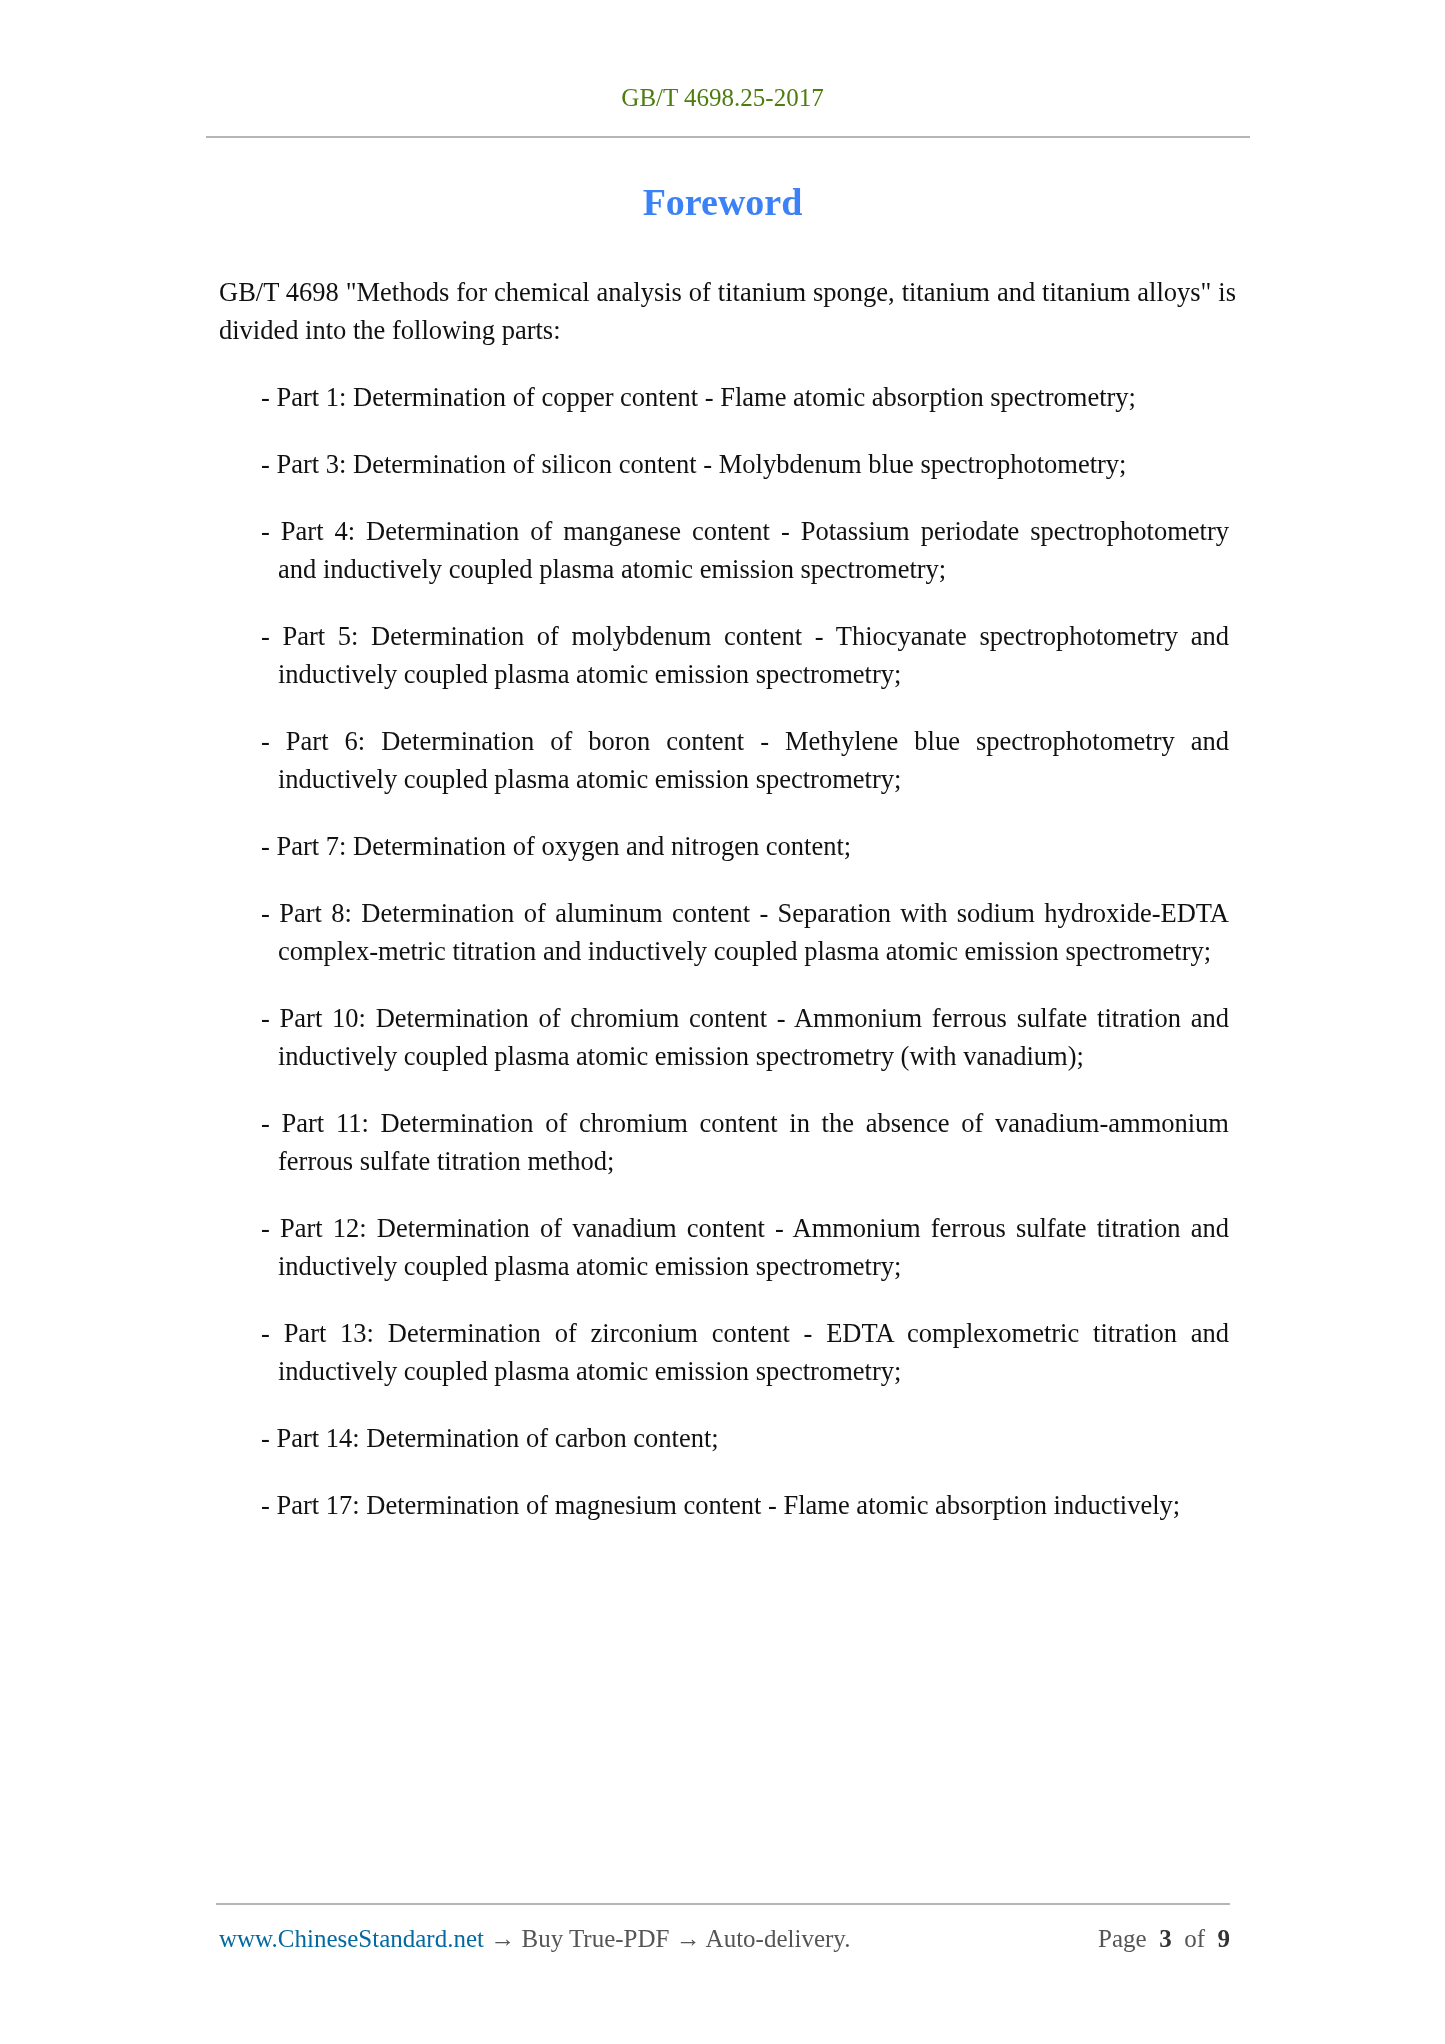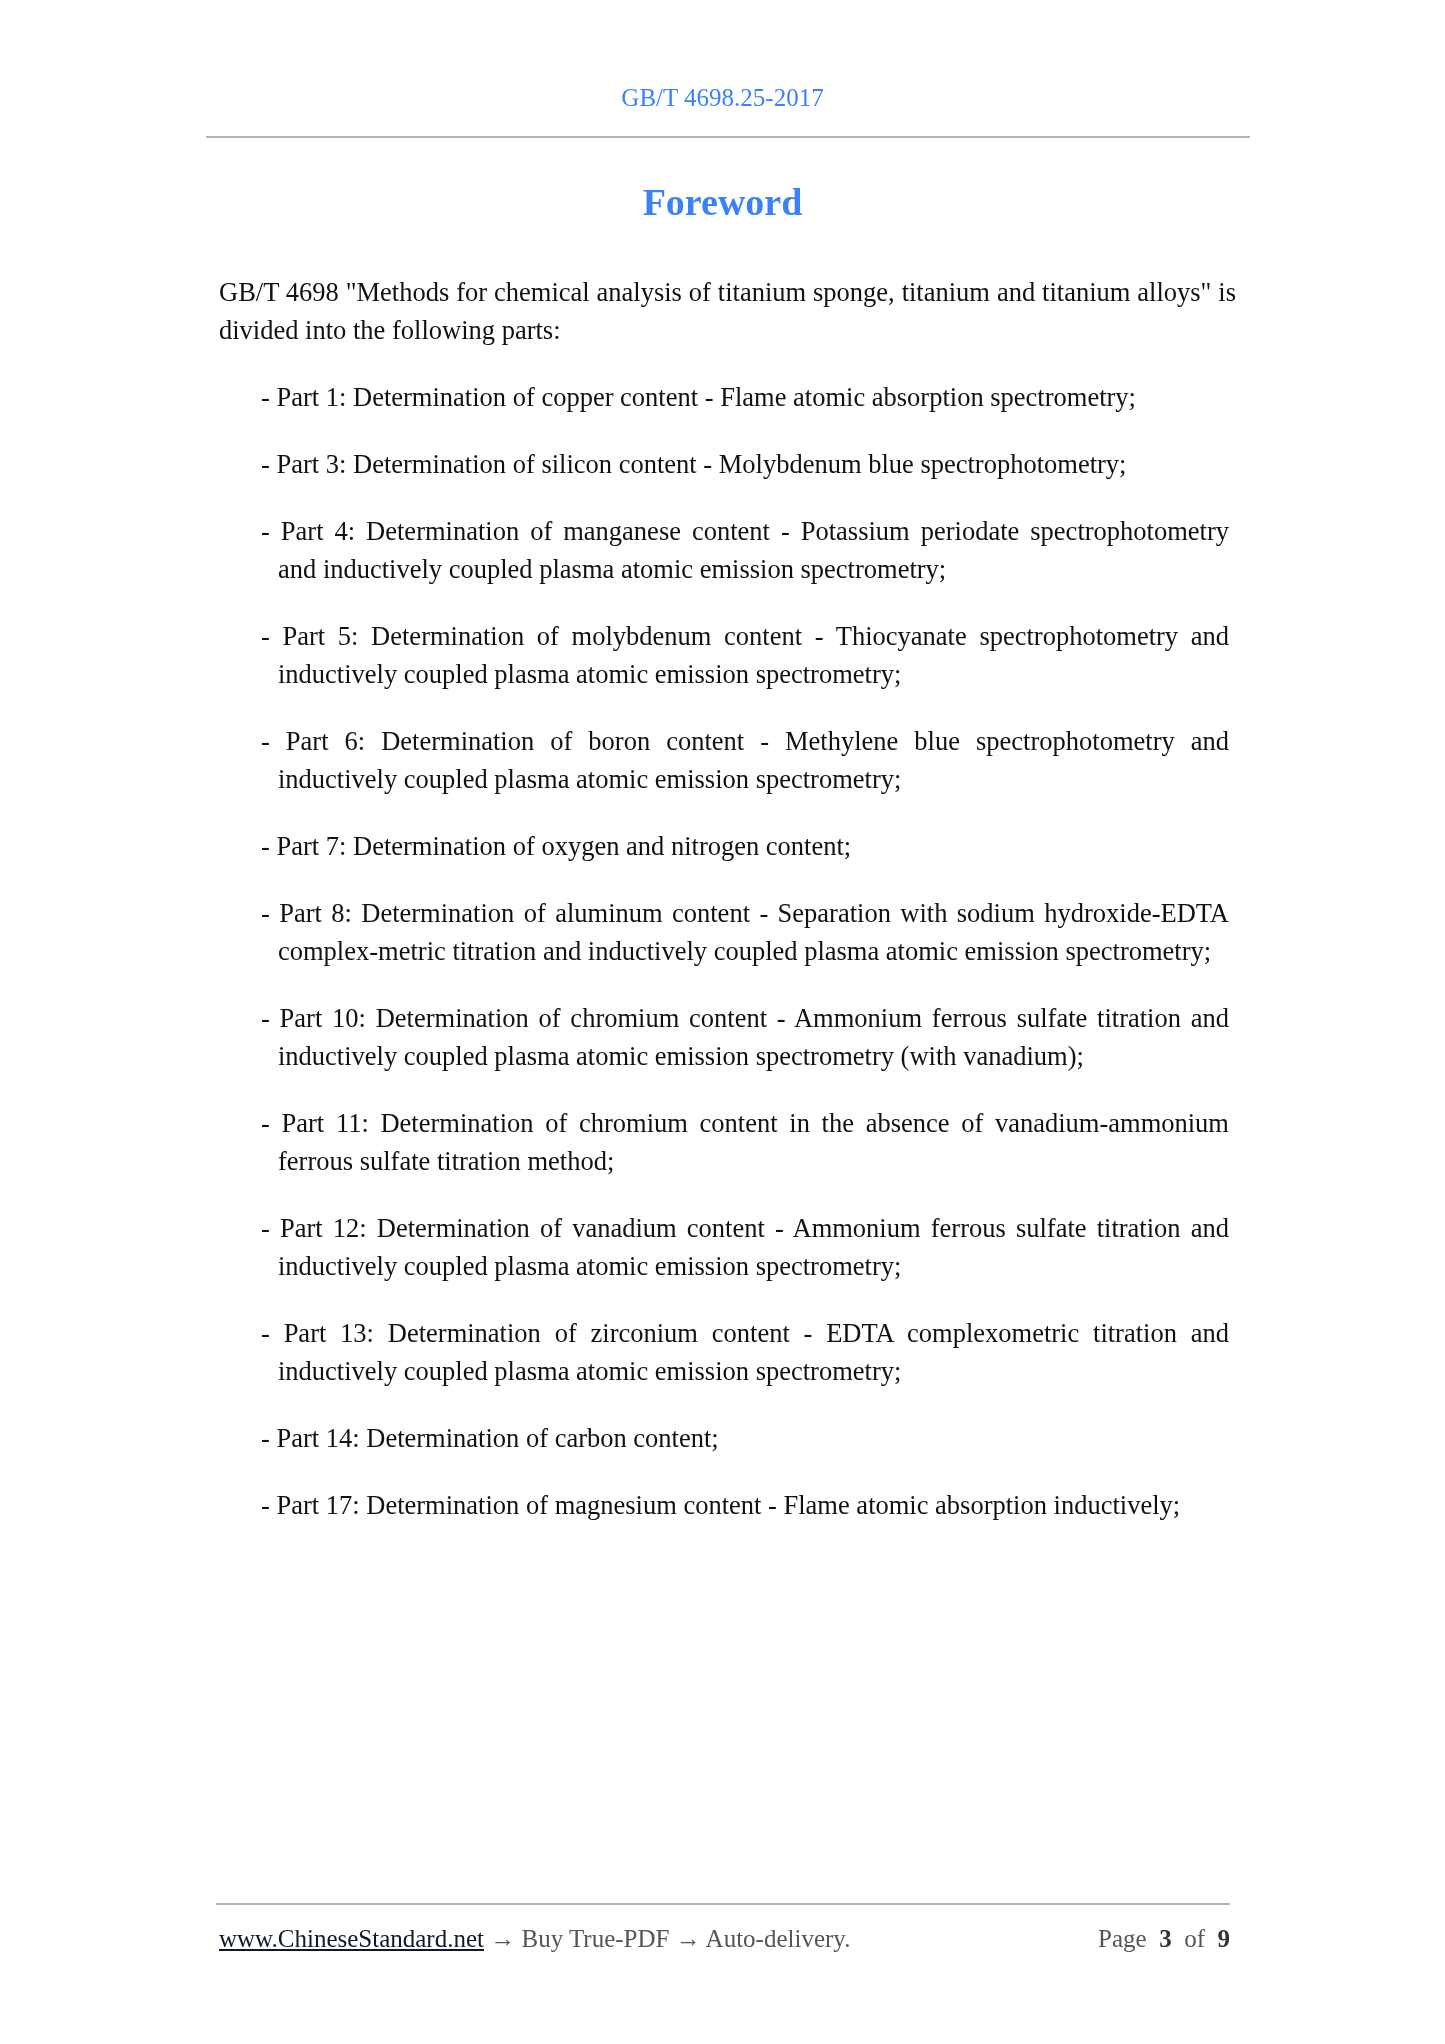--- a/index.html
+++ b/index.html
@@ -1,26 +1,26 @@
 <!DOCTYPE html>
 <html><head>
 <meta charset="utf-8">
 <style>
   html, body { margin:0; padding:0; background:#ffffff; }
   body { width:1445px; height:2044px; position:relative; font-family:"Liberation Serif","DejaVu Serif",serif; color:#111; }
-  .page-header { position:absolute; top:84px; left:0; width:1445px; text-align:center; font-size:25px; color:#3b82f6; }
+  .page-header { position:absolute; top:84px; left:0; width:1445px; text-align:center; font-size:25px; color:#4d7c0f; }
   .header-rule { position:absolute; top:136px; left:206px; width:1044px; height:0; border-top:2px solid #b5b5b5; }
   .title { position:absolute; top:180px; left:0; width:1445px; text-align:center; font-size:38px; font-weight:bold; color:#3b82f6; }
   .content { position:absolute; top:273px; left:219px; width:1017px; font-size:26.5px; line-height:38px; }
   .intro { text-align:justify; margin:0 0 29px 0; }
   .parts { list-style:none; margin:7px; padding:0; }
   .part { text-align:justify; padding-left:52px; text-indent:-17px; margin:0 0 29px 0; }
   .footer-rule { position:absolute; top:1903px; left:216px; width:1014px; height:0; border-top:2px solid #b5b5b5; }
   .footer { position:absolute; top:1925px; left:219px; width:1011px; font-size:25px; color:#555; display:flex; justify-content:space-between; }
-  .footer .link { color:#0f172a; text-decoration:underline; }
+  .footer .link { color:#0369a1; }
   .footer .pg strong { color:#333; font-weight:bold; }
 </style>
 </head>
 <body>
 
 <div class="page-header">GB/T 4698.25-2017</div>
 <div class="header-rule"></div>
 
 <div class="title">Foreword</div>
 

